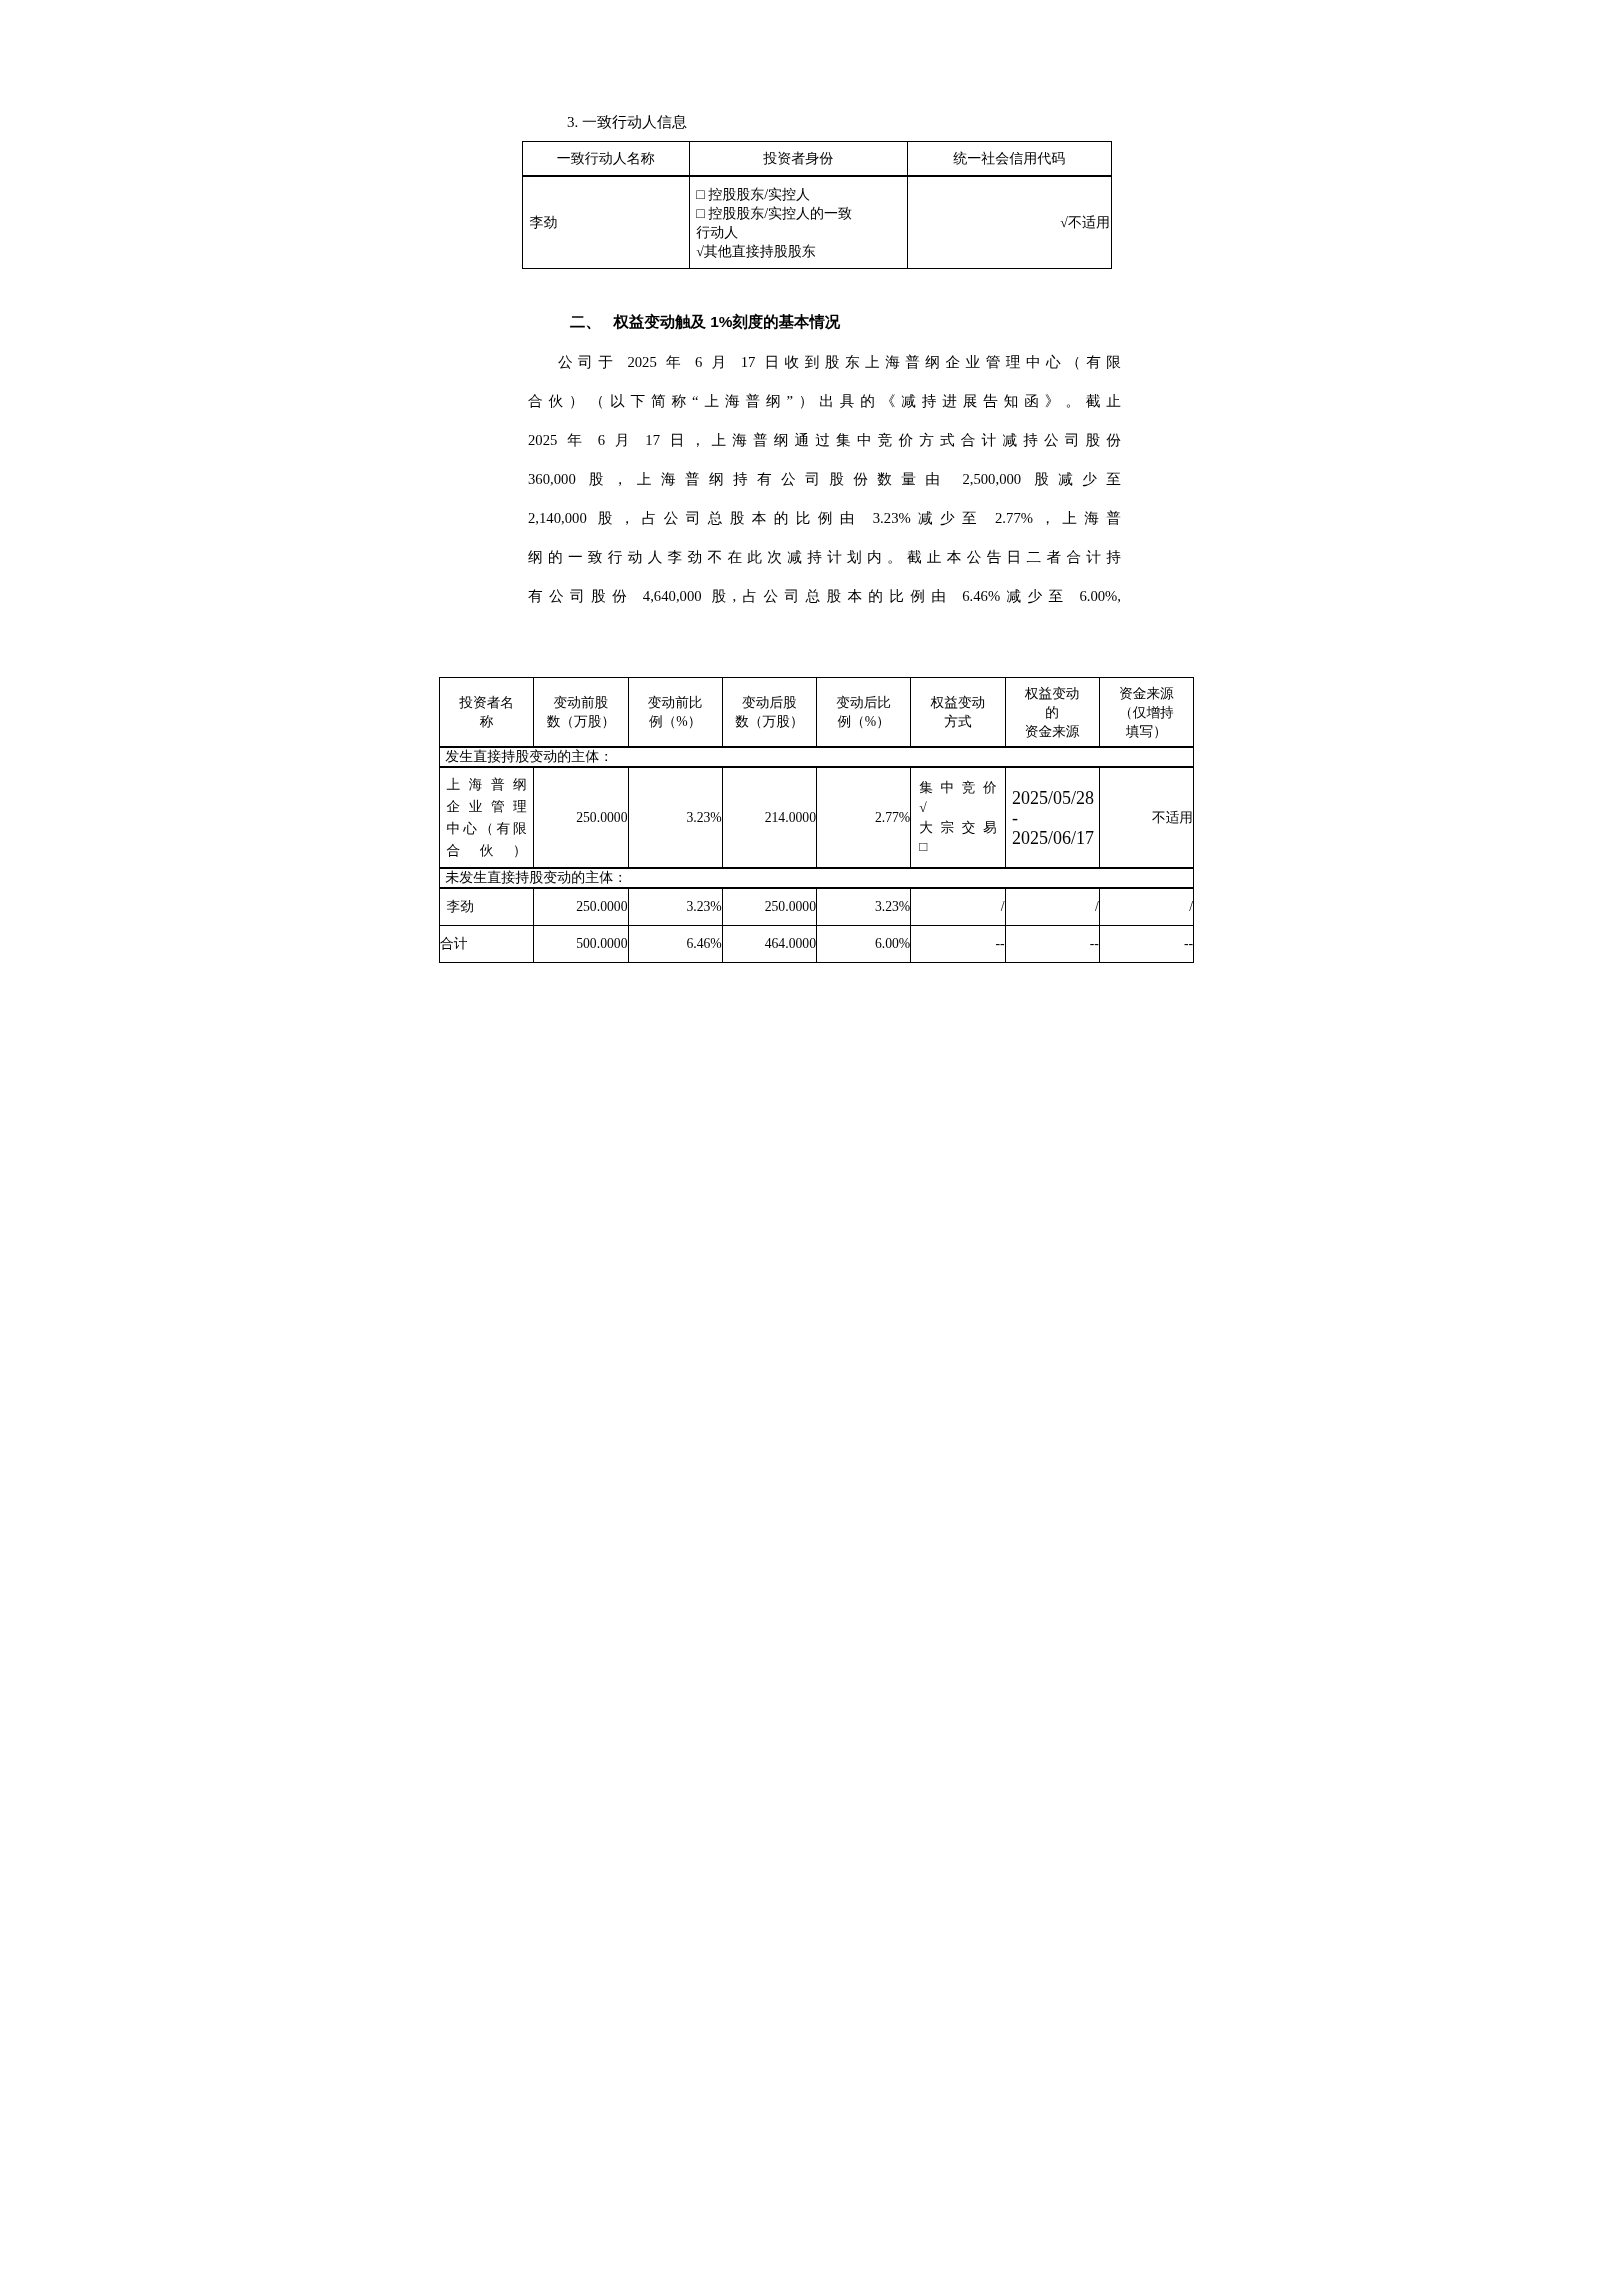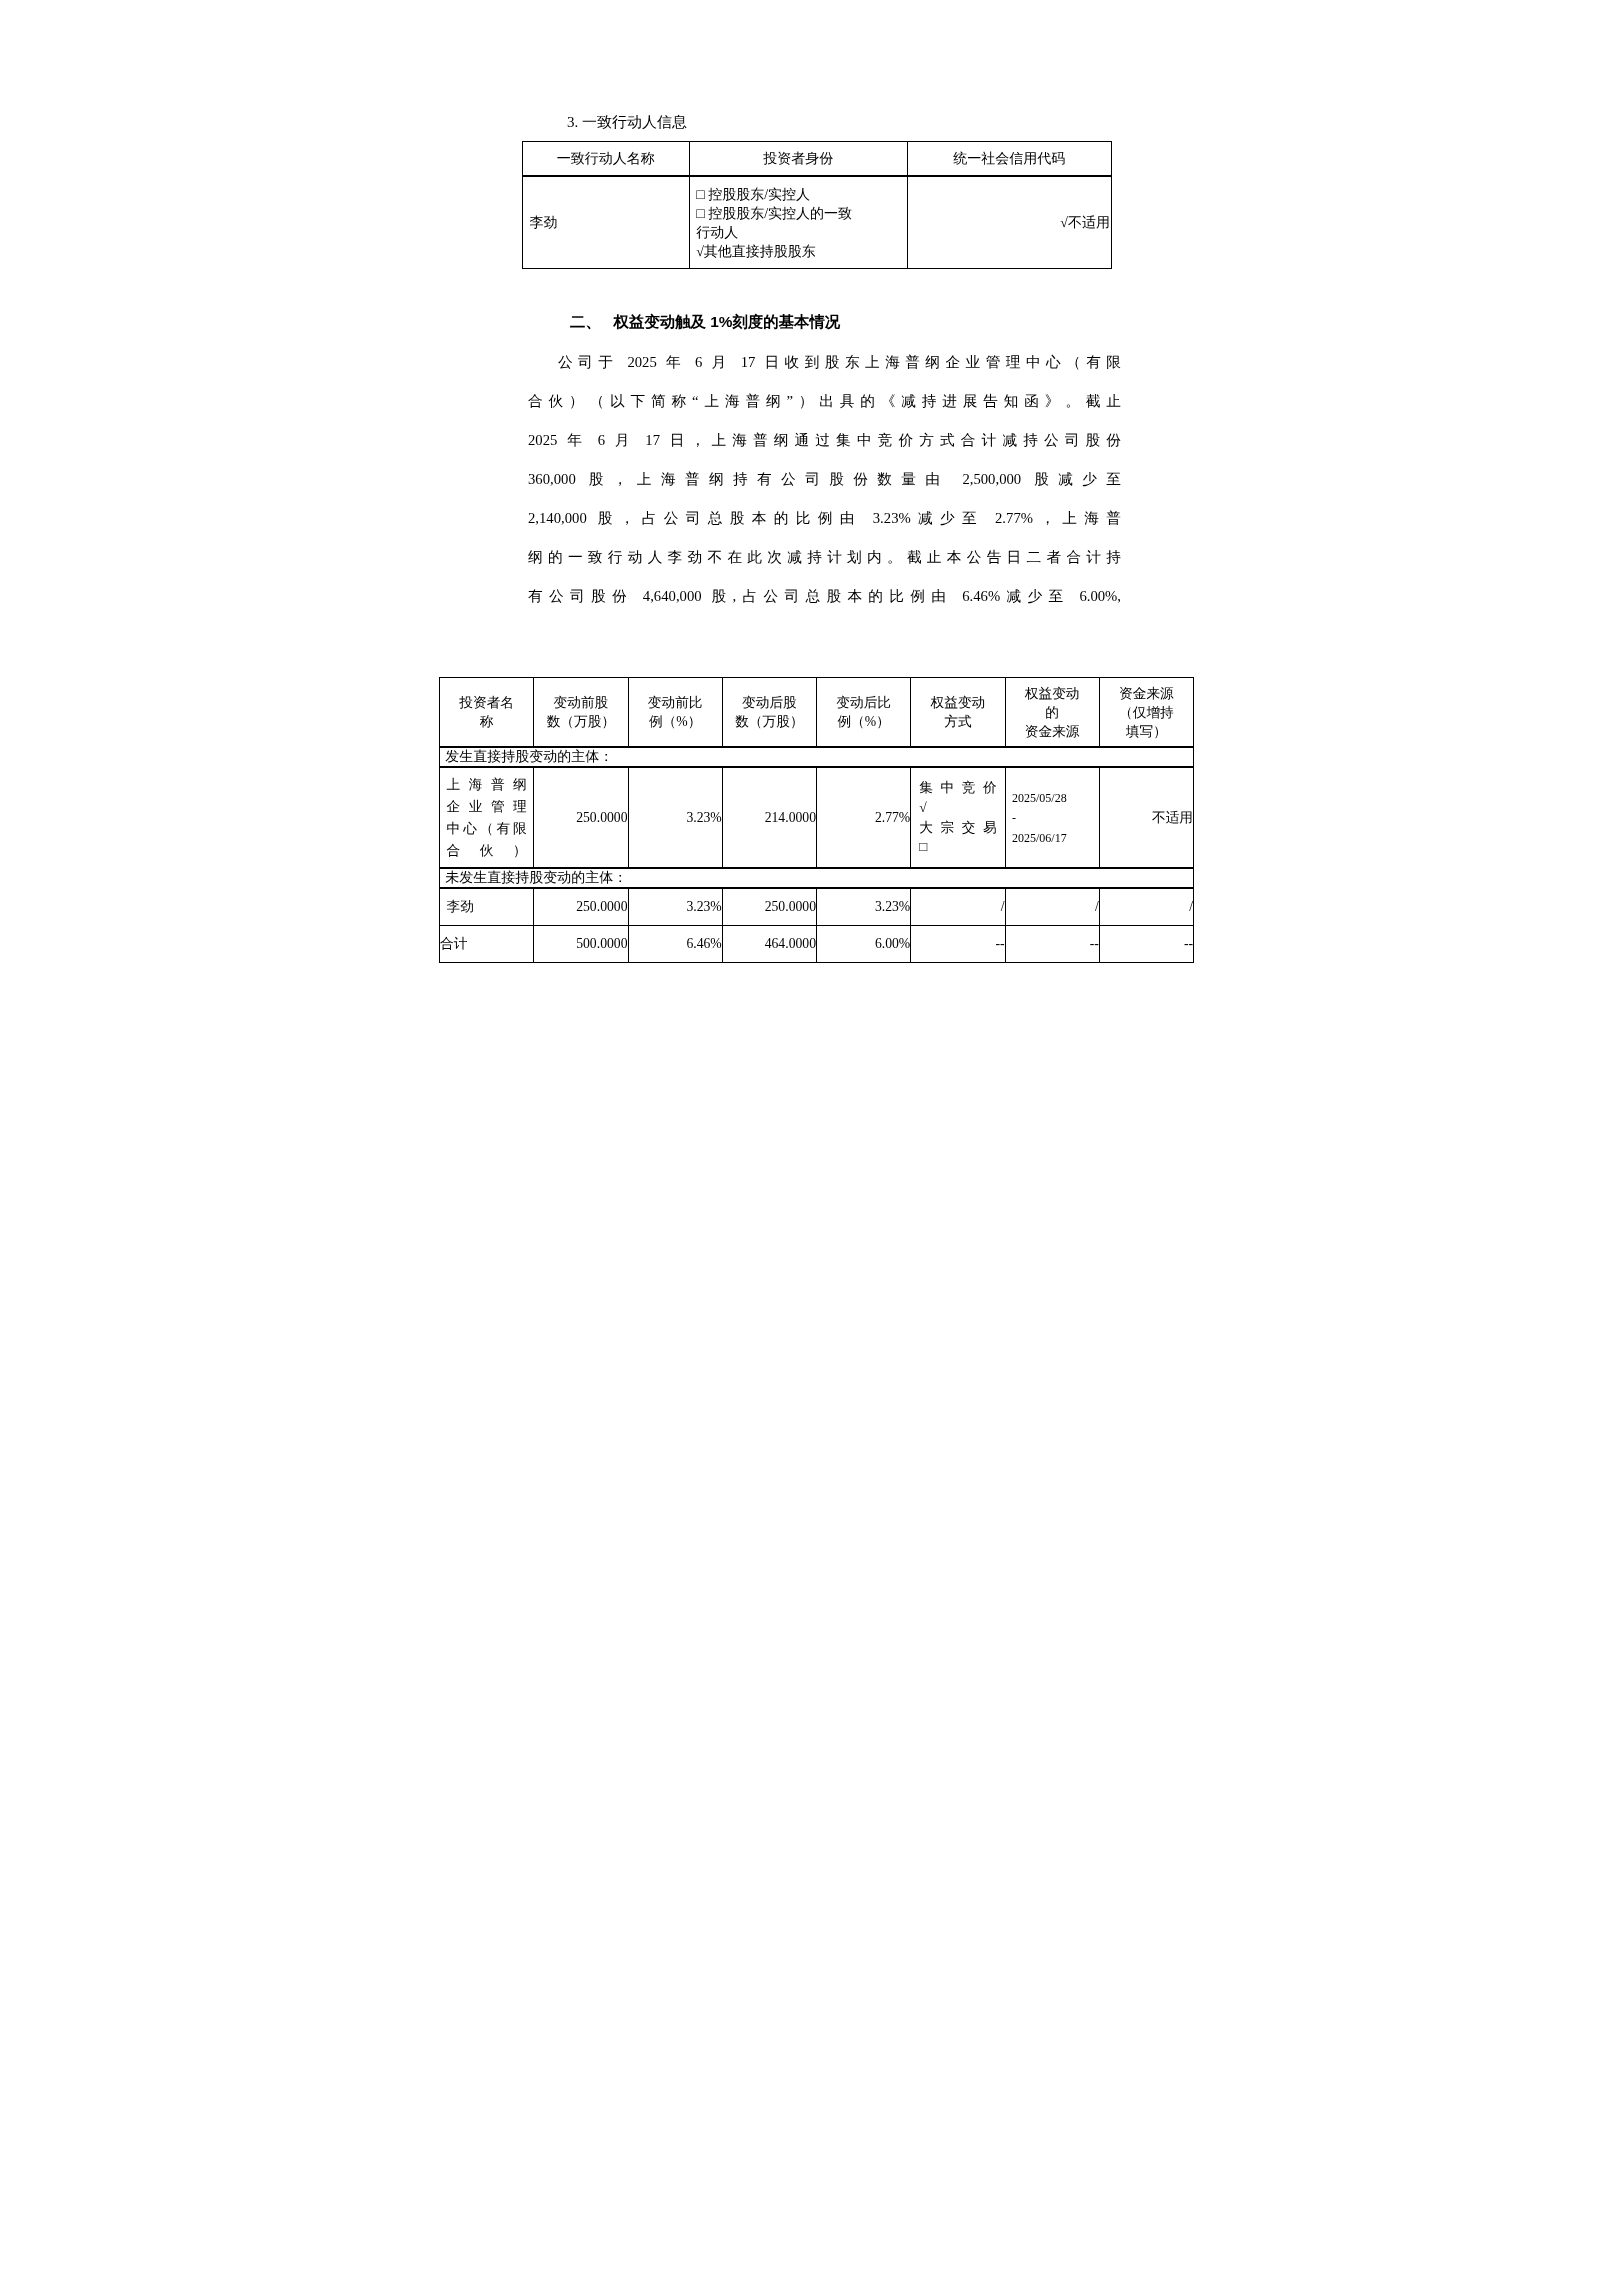--- a/index.html
+++ b/index.html
@@ -65,21 +65,21 @@
     font-size:14px; vertical-align:middle;
   }
   .t2 tr.big td { height:96px; vertical-align:middle; }
   .t2 tr.r td { height:36px; vertical-align:middle; }
   .t2 .num { text-align:right; }
   .t2 .cell-bigname { padding:1.3px 6.5px; }
   .t2 .cell-bigname .ln { display:block; line-height:22px; text-align:justify; text-align-last:justify; }
   .t2 .cell-method { padding:1.3px 7.9px; }
   .t2 .cell-method .ln { display:block; line-height:19.6px; text-align:left; }
   .t2 .cell-method .ln.j { text-align:justify; text-align-last:justify; }
-  .t2 .cell-period { padding:1.3px 6.5px; font-size:12px; }
+  .t2 .cell-period { padding:1.3px 6.5px; font-size:18px; }
   .t2 .cell-period .ln { display:block; line-height:20px; text-align:left; }
   .t2 .cell-nameleft { text-align:left; padding-left:6.5px; }
   .t2 .cell-namecenter { text-align:left;font-family:Liberation Serif, serif; }
 </style>
 </head>
 <body>
 
 <div class="page">
 
   <div class="h3-title">3. 一致行动人信息</div>

